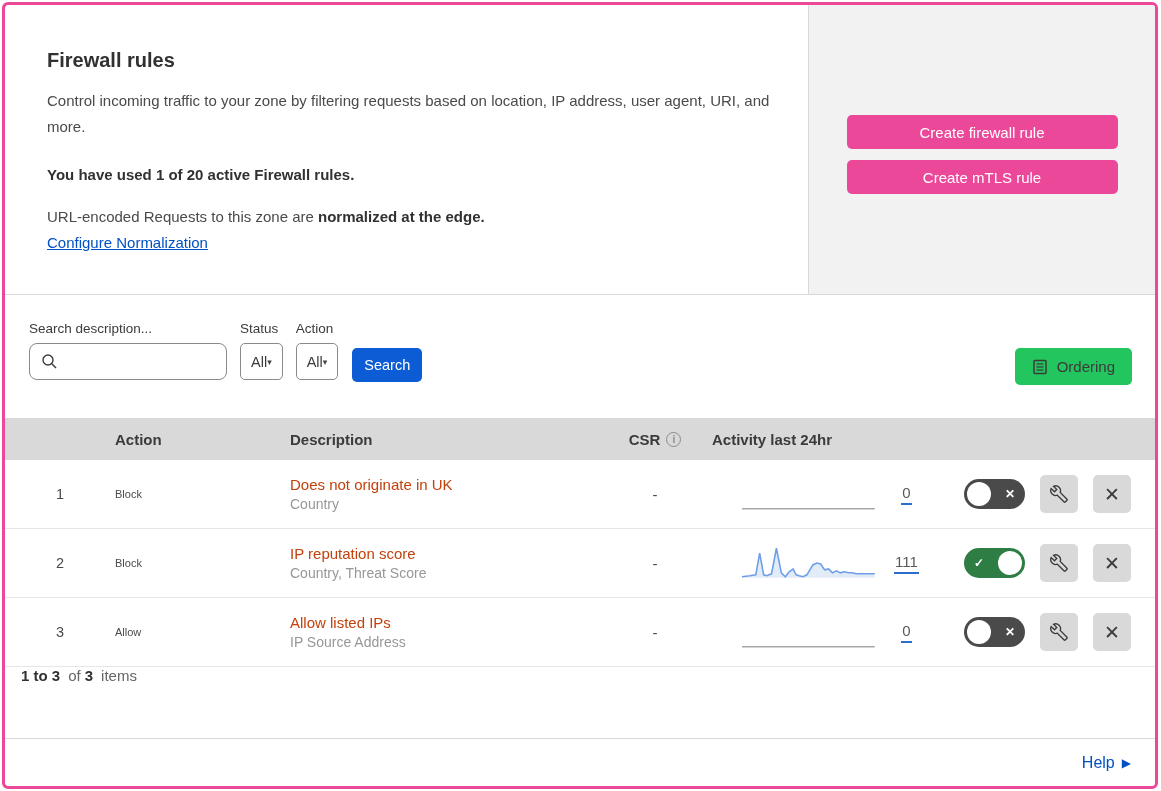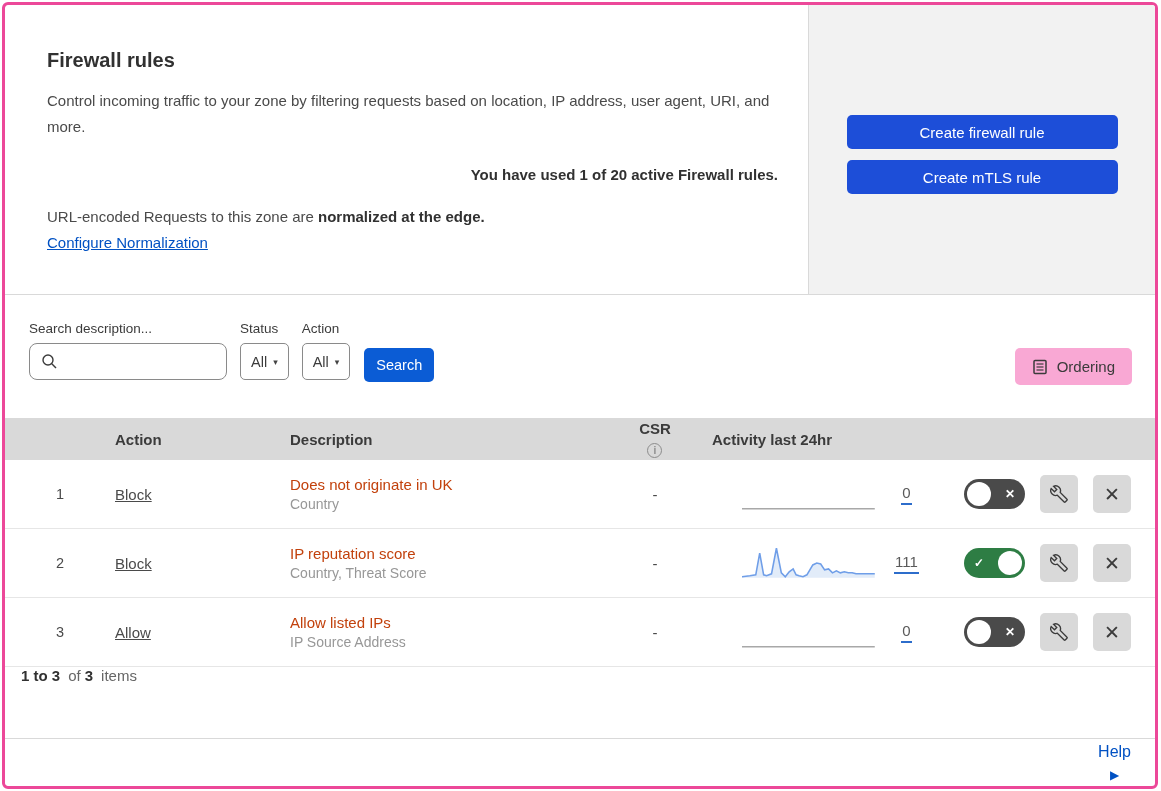--- a/index.html
+++ b/index.html
@@ -8,58 +8,58 @@
   .card{
     width:1156px; height:787px; margin:2px 0 0 2px;
     border:3px solid #ec4899; border-radius:6px; background:#fff; overflow:hidden;
     display:flex; flex-direction:column;
   }
   
   .top{ height:290px; display:flex; border-bottom:1px solid #d9d9d9; }
   .top-left{ flex:1; padding:36px 30px 0 42px; }
   .page-title{ font-size:20px; font-weight:600; color:#313131; margin-top:8px; }
   .page-desc{ margin-top:16px; max-width:725px; font-size:15px; line-height:26px; color:#4a4a4a; }
-  .usage-line{ margin-top:26px; font-size:15px; font-weight:700; color:#313131;text-align:right; }
+  .usage-line{ margin-top:26px; font-size:15px; font-weight:700; color:#313131; }
   .norm-line{ margin-top:25px; font-size:15px; color:#4a4a4a; }
   .norm-line b{ color:#313131; }
   .link{ display:inline-block; margin-top:9px; font-size:15px; color:#0051c3;
     text-decoration:underline; cursor:pointer; }
   .top-right{ width:347px; background:#f2f2f2; border-left:1px solid #d9d9d9;
     padding-top:110px; display:flex; flex-direction:column; align-items:center; gap:11px; }
   .btn-primary{ width:271px; height:34px; border:none; border-radius:5px;
-    background:#1d4ed8; color:#fff; font-size:15px; font-family:inherit; cursor:pointer; }
+    background:#ec4899; color:#fff; font-size:15px; font-family:inherit; cursor:pointer; }
   
   .filters{ height:123px; position:relative; padding:26px 24px 0 24px;
     display:flex; align-items:flex-start; }
   .fgroup{ display:flex; flex-direction:column; margin-right:13px; }
   .flabel{ font-size:13.5px; color:#3b3b3b; margin-bottom:7px; }
   .search-box{ width:198px; height:37px; border:1px solid #8a8a8a; border-radius:8px;
     background:#fff; display:flex; align-items:center; padding-left:11px; cursor:text; }
   .dropdown{ height:37px; border:1px solid #8a8a8a; border-radius:5px; background:#fff;
-    display:flex; align-items:center; justify-content:center; gap:6px;
+    display:flex; align-items:center; justify-content:center; 
     padding:8px 10px; font-size:14.5px; color:#3b3b3b; cursor:pointer; }
   .caret{ font-size:9px; color:#444; }
   .btn-search{ height:34px; padding:0 12px; margin-top:27px; margin-left:1px;
     border:none; border-radius:5px; background:#0b5cd5; color:#fff; font-size:14.5px;
     font-family:inherit; cursor:pointer; }
   .btn-ordering{ position:absolute; right:23px; top:53px; height:37px; padding:0 17px;
-    border:none; border-radius:5px; background:#f9a8d4; color:#3b3b3b; font-size:15px;
+    border:none; border-radius:5px; background:#22c55e; color:#3b3b3b; font-size:15px;
     font-family:inherit; display:flex; align-items:center; gap:9px; cursor:pointer; }
   
   .grid-row{ display:grid; grid-template-columns:110px 175px 320px 90px 230px 1fr;
     align-items:center; }
   .thead{ height:42px; background:#d9d9d9; font-size:15px; font-weight:600; color:#3b3b3b; }
-  .th-csr{ justify-self:center; display:flex; align-items:center; gap:6px;flex-direction:column; }
+  .th-csr{ justify-self:center; display:flex; align-items:center; gap:6px; }
   .th-activity{ padding-left:12px; }
   .info-circle{ width:15px; height:15px; border:1px solid #8c8c8c; border-radius:50%;
     color:#8c8c8c; font-size:10px; line-height:13px; text-align:center; font-style:normal; }
   .trow{ height:69px; border-bottom:1px solid #e6e6e6; background:#fff; }
   .trow:last-of-type{ height:70px; }
   .cell-priority{ justify-self:center; font-size:14.5px; color:#4a4a4a; }
-  .cell-action{ font-size:15px; color:#4a4a4a;text-decoration:underline; }
+  .cell-action{ font-size:11px; color:#4a4a4a; }
   .cell-desc .main{ font-size:15px; color:#c2410c; }
   .cell-desc .sub{ font-size:14px; color:#979797; margin-top:3px; }
   .cell-csr{ justify-self:center; font-size:15px; color:#4a4a4a; }
   .cell-activity{ display:flex; align-items:center; padding-left:42px; }
   .spark{ width:135px; height:36px; }
   .count-link{ width:48px; margin-left:8px; text-align:center; }
   .count-link span{ display:inline-block; font-size:15px; color:#5a5a5a;
     border-bottom:2px solid #2d6dcb; padding:0 1px 2px 1px; cursor:pointer; }
   .cell-controls{ display:flex; align-items:center; justify-content:flex-end;
     gap:15px; padding-right:24px; }
@@ -76,21 +76,21 @@
     display:flex; align-items:center; justify-content:center; cursor:pointer;
     color:#3b3b3b; font-size:19px; font-family:inherit; }
   
   .items-bar{ height:72px; display:flex; padding-left:16px;
     font-size:15px; color:#666; border-bottom:1px solid #d9d9d9; }
   .items-bar b{ color:#313131; }
   .items-bar span{ margin-right:4px; }
   .help-bar{ flex:1; display:flex; align-items:center; justify-content:flex-end;
     padding-right:24px; }
   .help-link{ display:flex; align-items:center; gap:7px; color:#0051c3;
-    font-size:16px; cursor:pointer;flex-direction:column; }
+    font-size:16px; cursor:pointer; }
   .help-arrow{ font-size:12px; }
 </style>
 </head>
 <body>
 
 <div class="card">
 
   <div class="top">
     <div class="top-left">
       <div class="page-title">Firewall rules</div>

